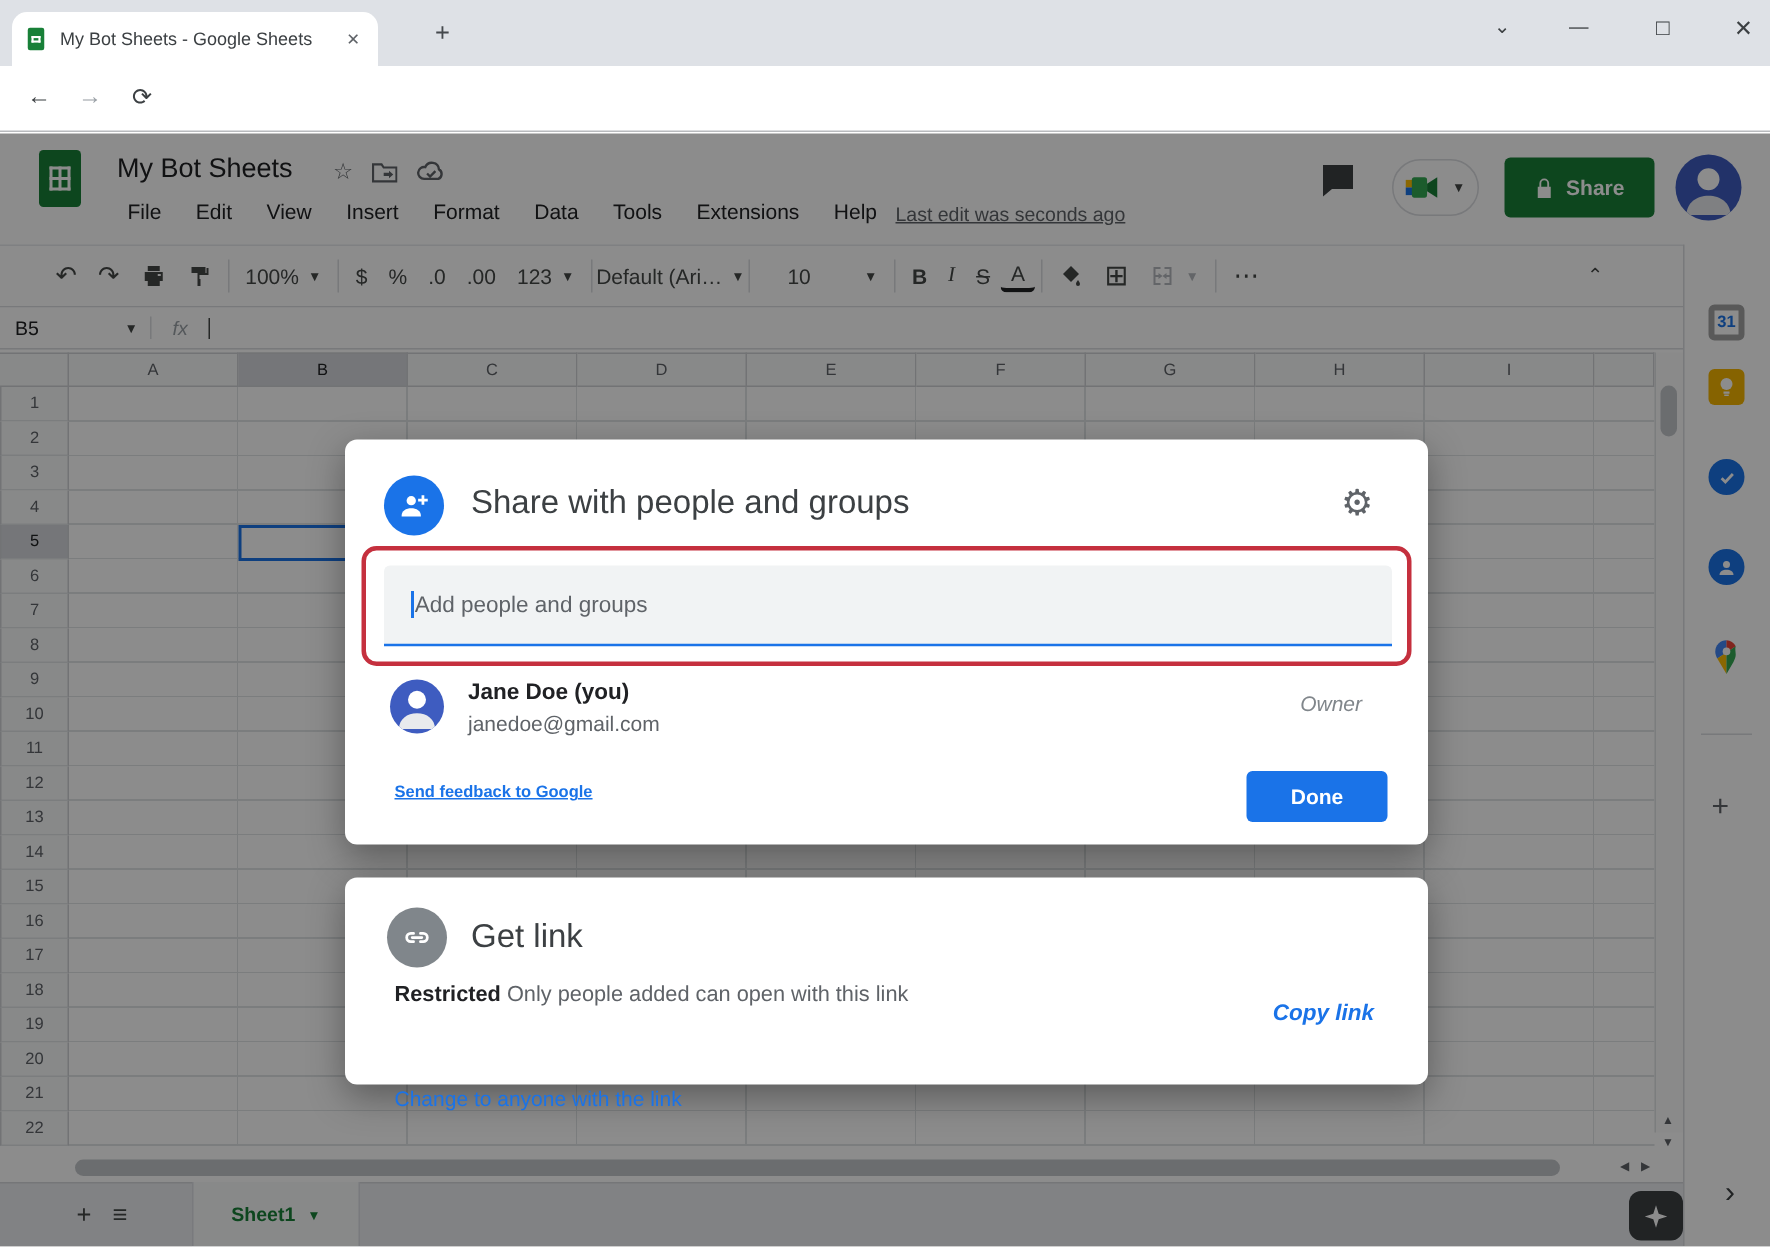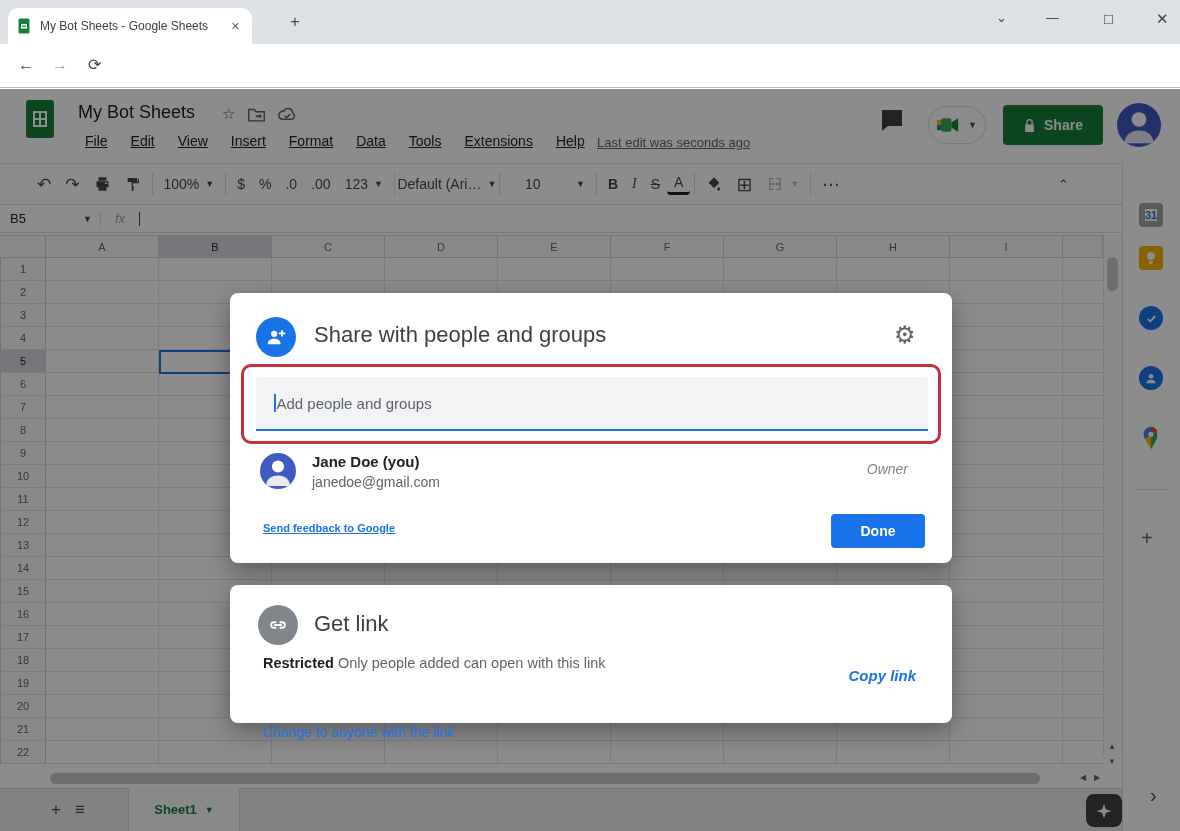--- a/index.html
+++ b/index.html
@@ -34,21 +34,21 @@
   .logo-grid { width:14px; height:16px; background:
      linear-gradient(#fff,#fff) 0 0/14px 2px no-repeat,
      linear-gradient(#fff,#fff) 0 7px/14px 2px no-repeat,
      linear-gradient(#fff,#fff) 0 14px/14px 2px no-repeat,
      linear-gradient(#fff,#fff) 0 0/2px 16px no-repeat,
      linear-gradient(#fff,#fff) 6px 0/2px 16px no-repeat,
      linear-gradient(#fff,#fff) 12px 0/2px 16px no-repeat; }
   #doc-title { left:78px; top:13px; font-size:18px; color:#202124; }
   .title-ic { top:16px; font-size:15px; color:#5f6368; }
   #menu-bar { left:78px; top:42px; display:flex; gap:9px; }
-  .menu-item { font-size:14px; color:#202124; padding:2px 7px; border-radius:4px; cursor:pointer;text-decoration:underline; }
+  .menu-item { font-size:14px; color:#202124; padding:2px 7px; border-radius:4px; cursor:pointer; }
   #last-edit { left:597px; top:46px; font-size:13px; color:#5f6368; text-decoration:underline; }
   #share-btn { left:1003px; top:16px; width:100px; height:40px; background:#188038; border-radius:4px;
                display:flex; align-items:center; justify-content:center; gap:8px; color:#fff;
                font-size:14px; font-weight:bold; cursor:pointer; }
   #meet-pill { left:928px; top:17px; width:58px; height:38px; border:1px solid #dadce0; border-radius:19px;
                background:#fff; display:flex; align-items:center; justify-content:center; gap:3px; }
   .hdr-avatar { left:1117px; top:14px; width:44px; height:44px; border-radius:50%; background:#3e5cc0;
                 display:flex; align-items:center; justify-content:center; overflow:hidden; }
 
   
@@ -103,21 +103,21 @@
   #explore-btn { left:1086px; top:705px; width:36px; height:33px; background:#3c4043; border-radius:8px;
                  display:flex; align-items:center; justify-content:center; }
 
   
   #sidebar { left:1122px; top:74px; width:58px; height:668px; background:#fff; border-left:1px solid #dadce0; }
   .sb-ic { left:1138px; width:26px; height:26px; display:flex; align-items:center; justify-content:center; cursor:pointer; }
   #sb-divider { left:1134px; top:400px; width:34px; height:1px; background:#dadce0; }
   #sb-plus { left:1141px; top:438px; font-size:20px; color:#5f6368; }
   #sb-chevron { left:1150px; top:695px; font-size:20px; color:#3c4043; }
   .keep-sq { width:24px; height:24px; background:#f5b400; border-radius:4px; display:flex; align-items:center; justify-content:center; }
-  .cal-sq { width:24px; height:24px; background:#fff; border:6px solid #a3a3a3; border-radius:4px;
+  .cal-sq { width:24px; height:24px; background:#fff; border:4px solid #a3a3a3; border-radius:4px;
             color:#1a73e8; font-size:11px; font-weight:bold; display:flex; align-items:center; justify-content:center;margin-top:38px; }
   .blue-circle { width:24px; height:24px; border-radius:50%; background:#1a73e8; display:flex; align-items:center; justify-content:center; }
 
   
   #dim { left:0; top:89px; width:1180px; height:742px; background:rgba(0,0,0,0.45); z-index:50; }
 
   
   .dialog { background:#fff; border-radius:8px; box-shadow:0 8px 24px rgba(0,0,0,.35); z-index:60; }
   #share-dialog { left:230px; top:293px; width:722px; height:270px; }
   #link-dialog  { left:230px; top:585px; width:722px; height:138px; }

